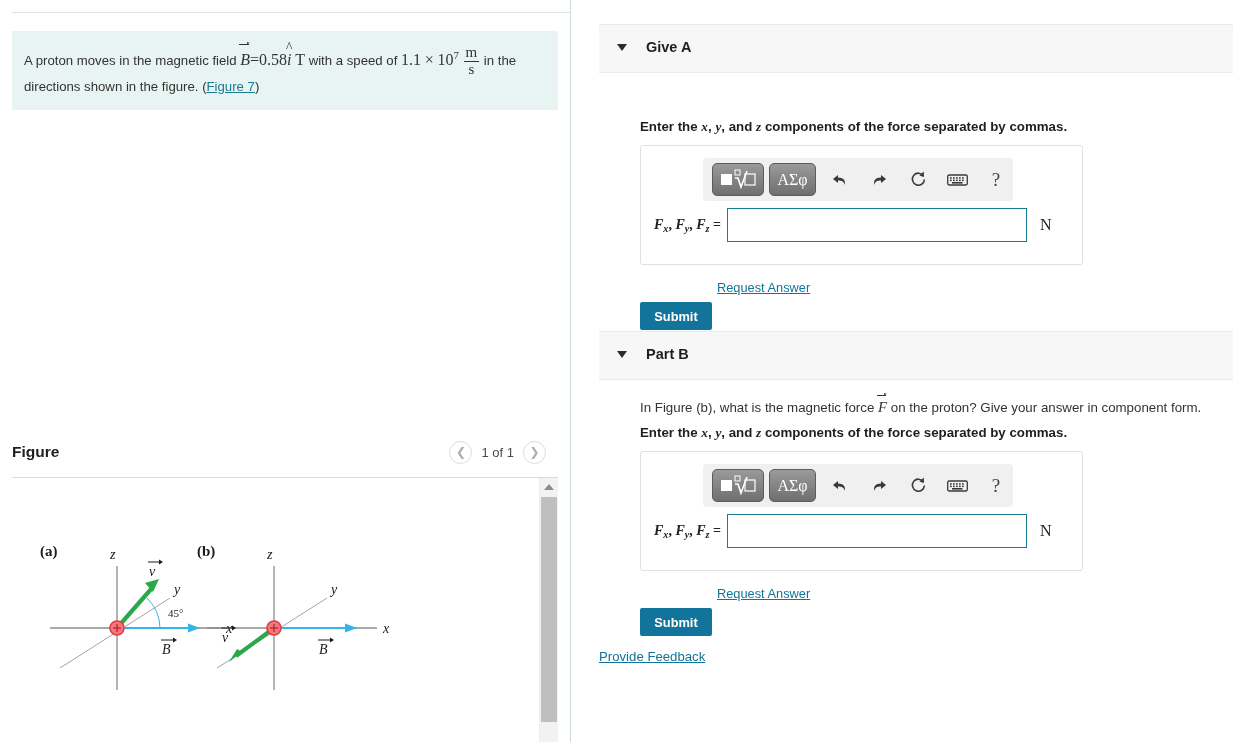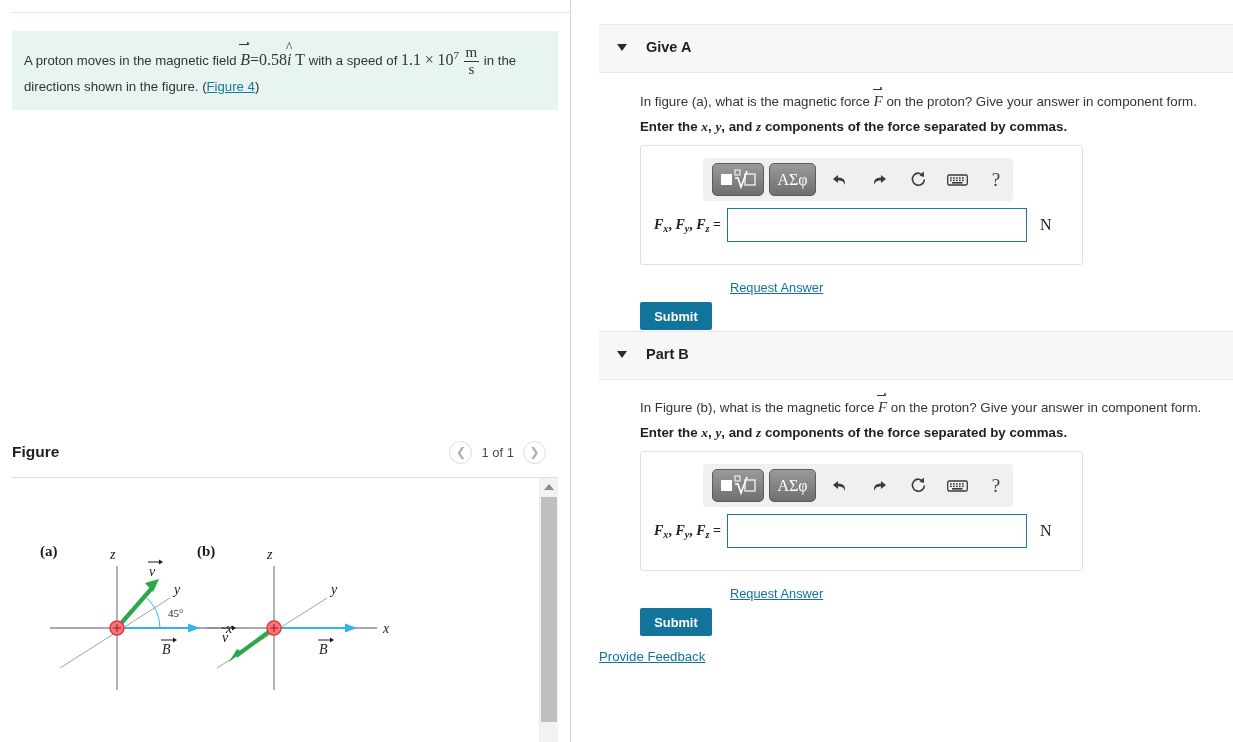--- a/index.html
+++ b/index.html
@@ -339,21 +339,21 @@
     border: none;
     border-radius: 2px;
     font-size: 12.8px;
     font-weight: bold;
     font-family: "Liberation Sans", sans-serif;
     cursor: pointer;
     margin-top: 29px;
   }
   .request-link {
     position: absolute;
-    left: 159px;
+    left: 146px;
     font-size: 12.8px;
     color: #12749a;
     text-decoration: underline;
     cursor: pointer;
   }
   #provide-feedback {
     position: absolute;
     left: 28px; top: 649px;
     font-size: 13.2px;
     color: #12749a;
@@ -368,21 +368,21 @@
 <div id="page">
 
   <div id="left-col">
 
     <div class="top-rule"></div>
 
     <div id="problem-box">
       <div id="problem-text">
         <span>A proton moves in the magnetic field </span><span class="vecwrap bigm"><span class="bar"></span><span>B</span></span><span class="mathrm bigm">=</span><span class="mathrm bigm">0.58</span><span class="hatwrap bigm"><span class="hat">^</span><span>i</span></span>&nbsp;<span class="mathrm bigm">T</span><span> with a speed of </span><span class="mathrm bigm">1.1</span> <span class="mathrm bigm">×</span> <span class="mathrm bigm"><span>10</span><sup style="font-size:0.68em">7</sup></span> <span class="frac"><span class="num">m</span><span class="den">s</span></span><span> in the</span>
         <br>
-        <span>directions shown in the figure. (</span><span id="figure-link">Figure 4</span><span>)</span>
+        <span>directions shown in the figure. (</span><span id="figure-link">Figure 7</span><span>)</span>
       </div>
     </div>
 
     <div id="figure-header">
       <div id="figure-title">Figure</div>
       <div id="figure-pager">
         <div class="pager-btn">❮</div>
         <div id="pager-label">1 of 1</div>
         <div class="pager-btn">❯</div>
       </div>
@@ -479,23 +479,20 @@
 
   <div id="col-divider"></div>
 
   <div id="right-col">
 
     <div class="part-header" style="top:24px;">
       <div class="part-caret"></div>
       <div class="part-label">Give A</div>
     </div>
 
-    <div class="q-line" style="top:93px;">
-      <span>In figure (a), what is the magnetic force </span><span class="vecwrap" style="font-size:15px"><span class="bar"></span><span>F</span></span><span> on the proton? Give your answer in component form.</span>
-    </div>
     <div class="q-line bold" style="top:119px;">
       <span>Enter the </span><span class="mathit">x</span><span>, </span><span class="mathit">y</span><span>, and </span><span class="mathit">z</span><span> components of the force separated by commas.</span>
     </div>
 
     <div class="answer-box" style="top:145px;">
       <div class="toolbar">
         <div class="tb-btn template">
           <svg width="36" height="21" viewBox="0 0 36 21">
             <rect x="1" y="5" width="11" height="11" fill="#fff"></rect>
             <path d="M15,9 L18,9 L21,18 L27,2" stroke="#fff" stroke-width="1.6" fill="none"></path>

